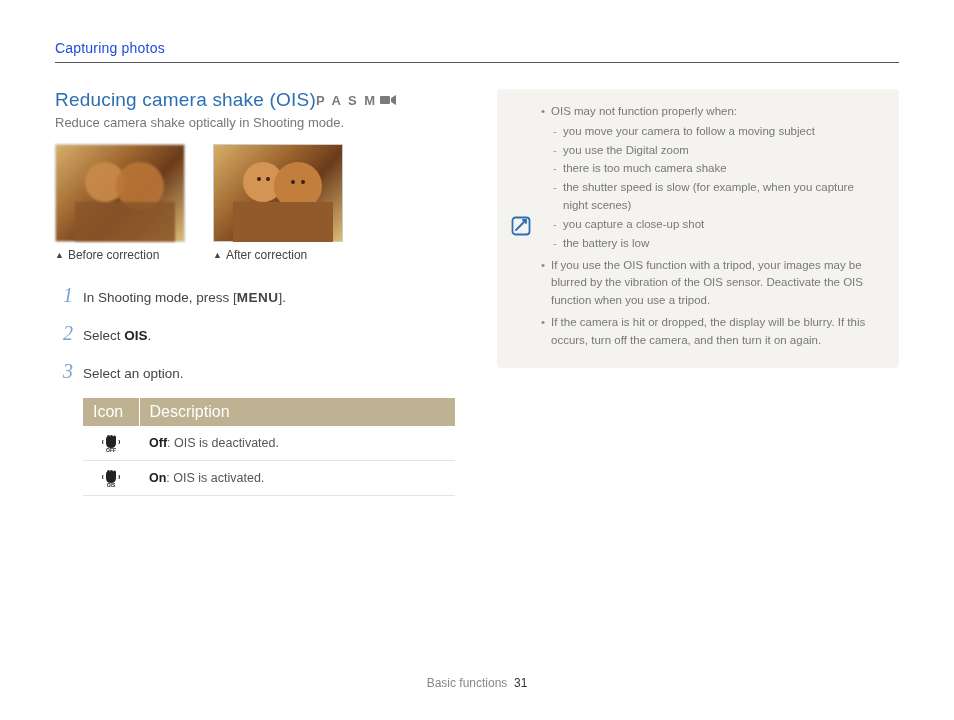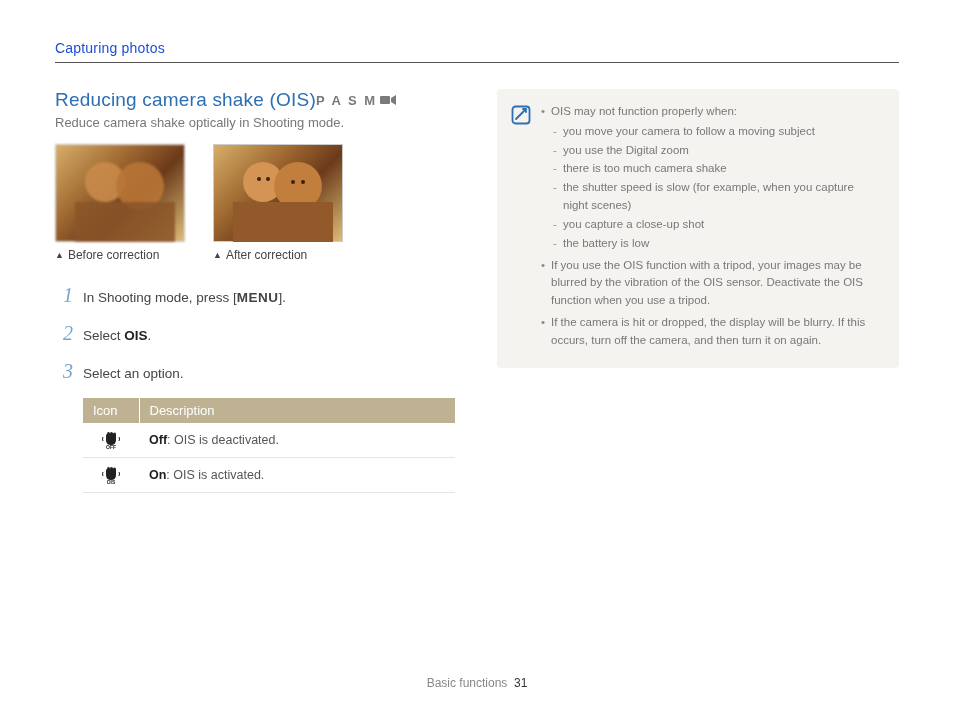--- a/index.html
+++ b/index.html
@@ -73,41 +73,42 @@
     margin-top: 4px;
     margin-left: 28px;
     width: calc(100% - 28px);
   }
   table.opts th {
     background: #beb293;
     color: #fff;
     font-weight: 400;
     text-align: left;
     padding: 5px 10px;
-    font-size: 13px;
+    font-size: 16px;
   }
   table.opts th.icon-col { width: 56px; border-right: 1px solid #fff; }
   table.opts td {
     border-bottom: 1px solid #e5e5e5;
     padding: 8px 10px;
     font-size: 12.5px;
     color:#555;
   }
   table.opts td.icon-cell { text-align:center; }
   .hand-icon svg { display:block; margin:0 auto; }
 
   .note-box {
     background: #f4f3f0;
     border-radius: 4px;
     padding: 14px 18px 14px 14px;
     display: flex;
     gap: 10px;
     color: #787878;
     font-size: 11.5px;
     line-height: 1.55;
+    align-items: center;
   }
   .note-icon {
     flex: 0 0 20px;
     margin-top: 2px;
   }
   .note-content ul { list-style: none; }
   .note-content > ul > li { position: relative; padding-left: 10px; margin-bottom: 4px; }
   .note-content > ul > li::before {
     content: "•"; position: absolute; left: 0; top: 0; color:#888;
   }

